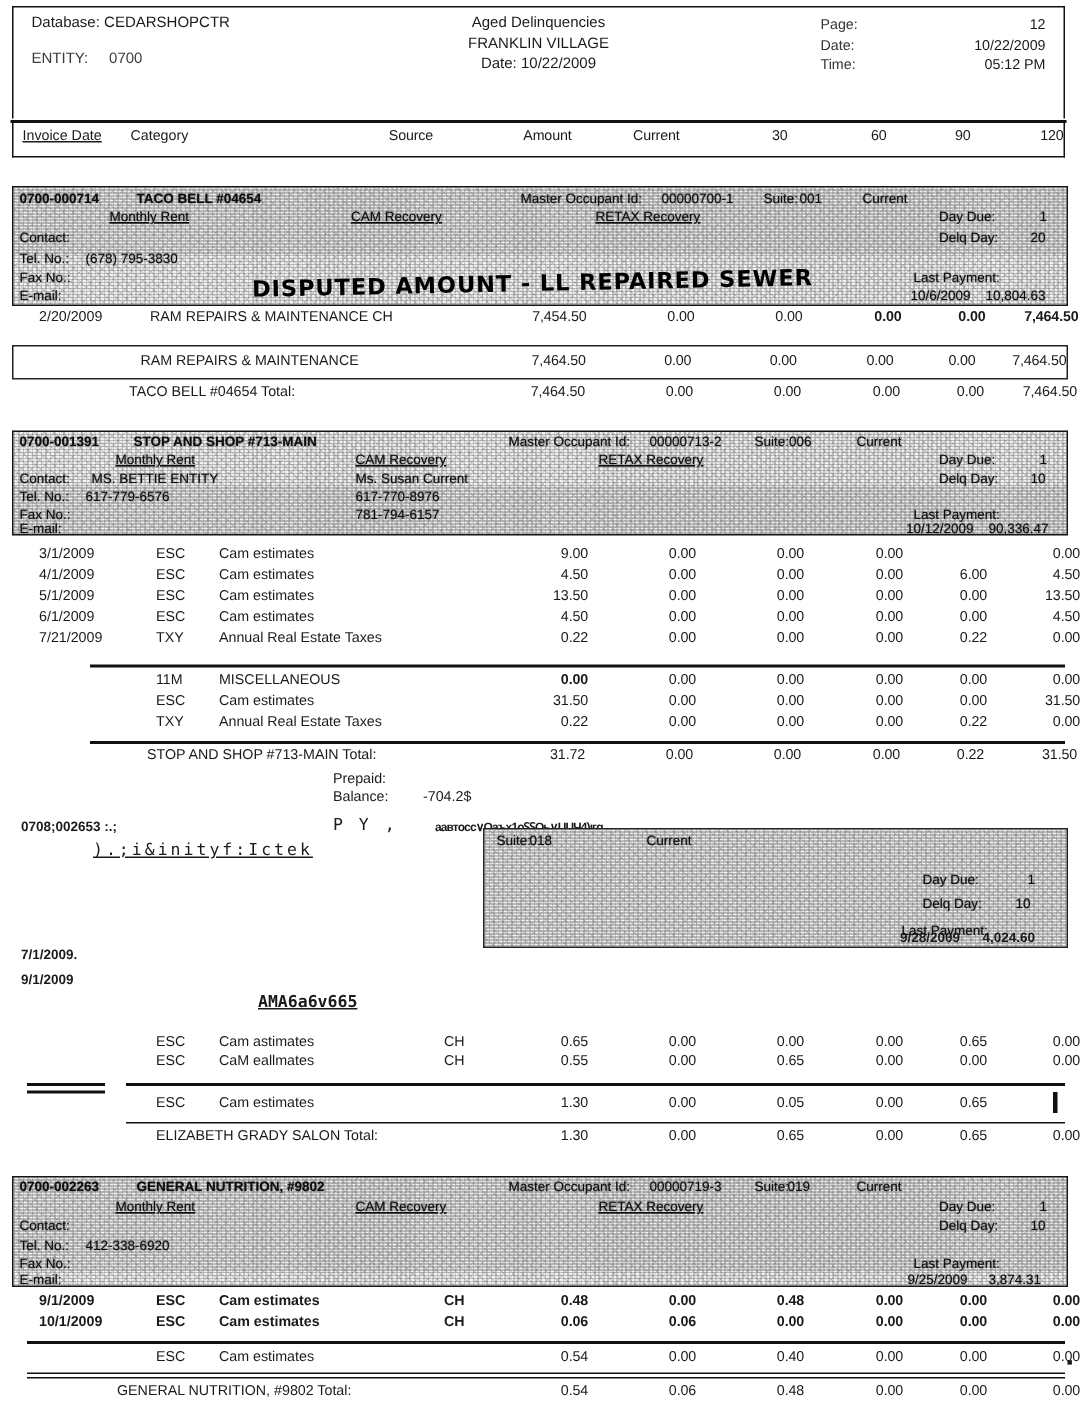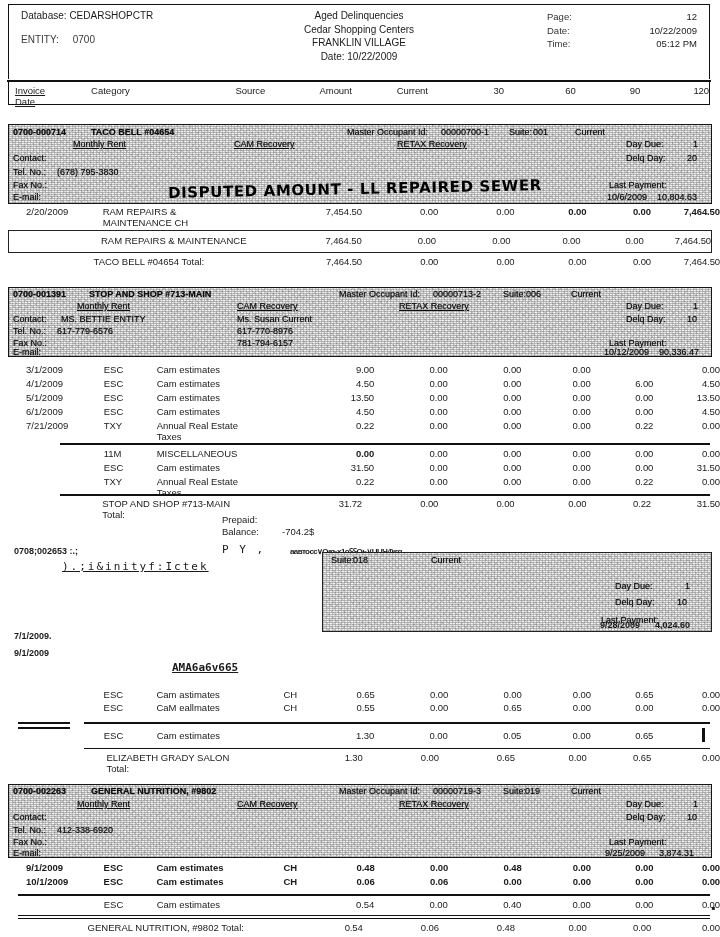--- a/index.html
+++ b/index.html
@@ -5,21 +5,21 @@
   html,body{margin:0;padding:0;background:#fff;}
   body{
     width:720px;height:937px;overflow:hidden;position:relative;
     font-family:"Liberation Sans", sans-serif;
     color:#1a1a1a;
     -webkit-font-smoothing:none;
   }
   .page{position:relative;width:720px;height:937px;}
 
   
-  .row{display:flex;align-items:flex-start;width:100%;gap:24px;}
+  .row{display:flex;align-items:flex-end;width:100%;}
   .num{text-align:right;font-size:9.5px;letter-spacing:-.1px;}
   .c-date{width:78px;padding-left:26px;font-size:9.5px;}
   .c-code{width:42px;font-size:9.5px;}
   .c-desc{width:150px;font-size:9.5px;}
   .c-src{width:58px;text-align:center;font-size:9.5px;}
   .c-amt{width:78px;}
   .c-cur{width:72px;}
   .c-30{width:72px;}
   .c-60{width:66px;}
   .c-90{width:56px;}
@@ -104,21 +104,20 @@
       <span>Database:</span>
       <span>CEDARSHOPCTR</span>
     </div>
     <div class="hdr-ent">
       <span>ENTITY:</span>
       &nbsp;&nbsp;&nbsp;
       <span>0700</span>
     </div>
     <div class="hdr-center">
       <div>Aged Delinquencies</div>
-      <div>Cedar Shopping Centers</div>
       <div>FRANKLIN VILLAGE</div>
       <div>Date: 10/22/2009</div>
     </div>
     <div class="hdr-right">
       <div class="r">
           <span class="lbl">Page:</span>
           <span>12</span>
         </div>
       <div class="r">
           <span class="lbl">Date:</span>

